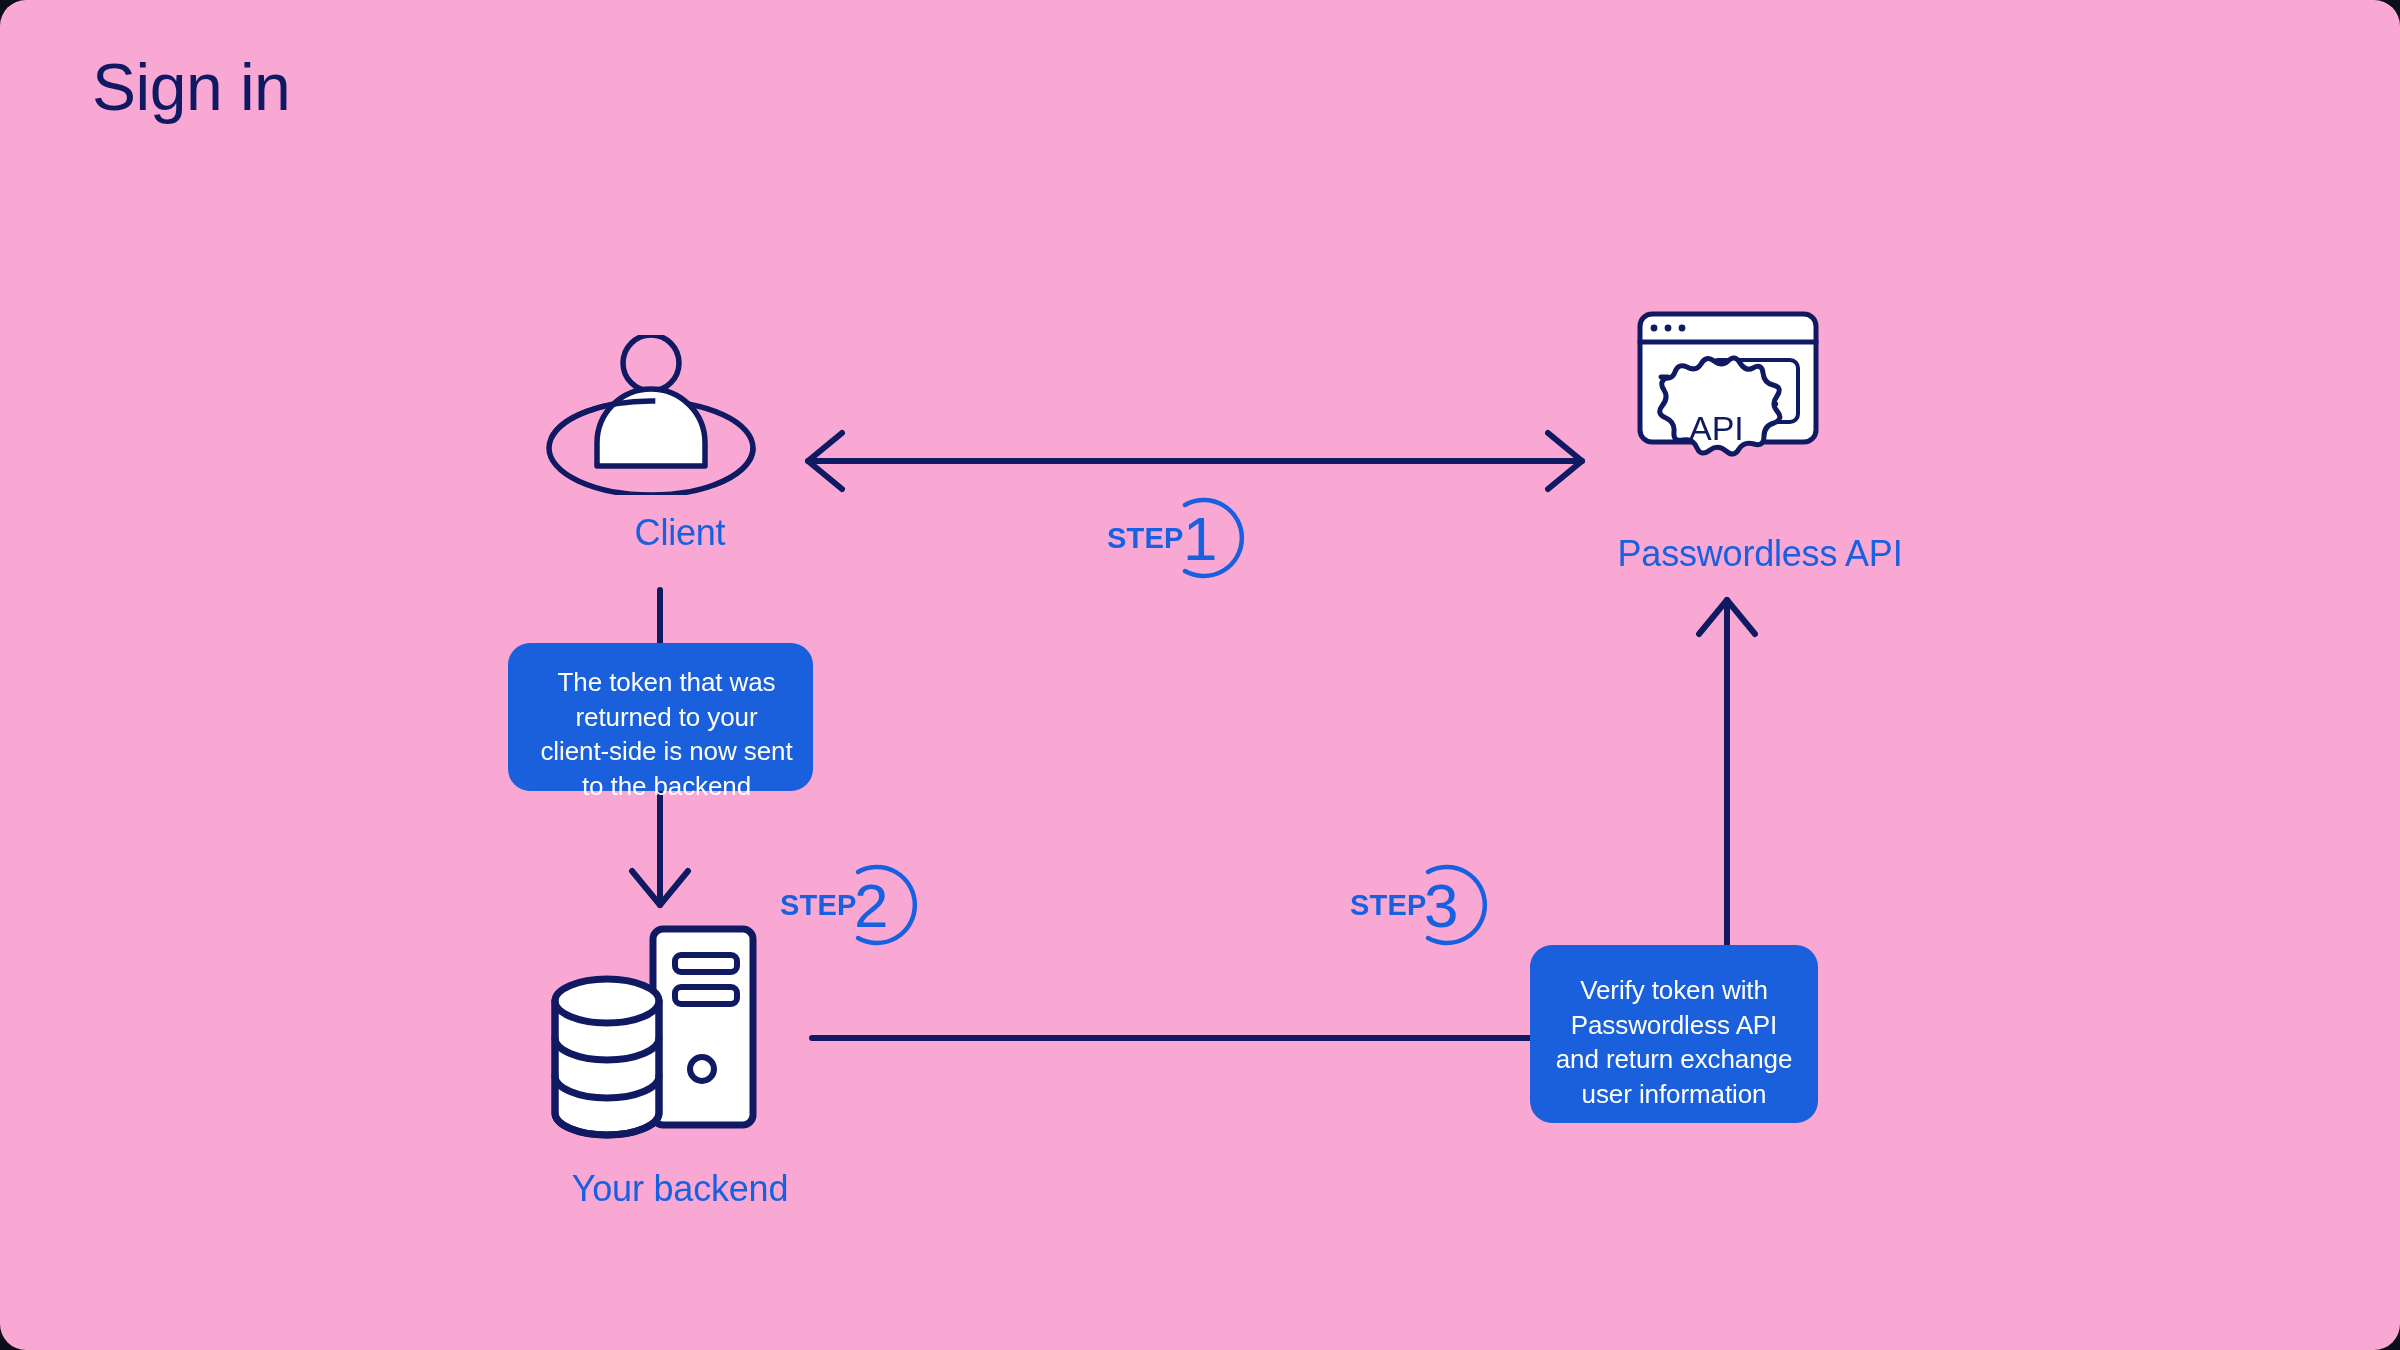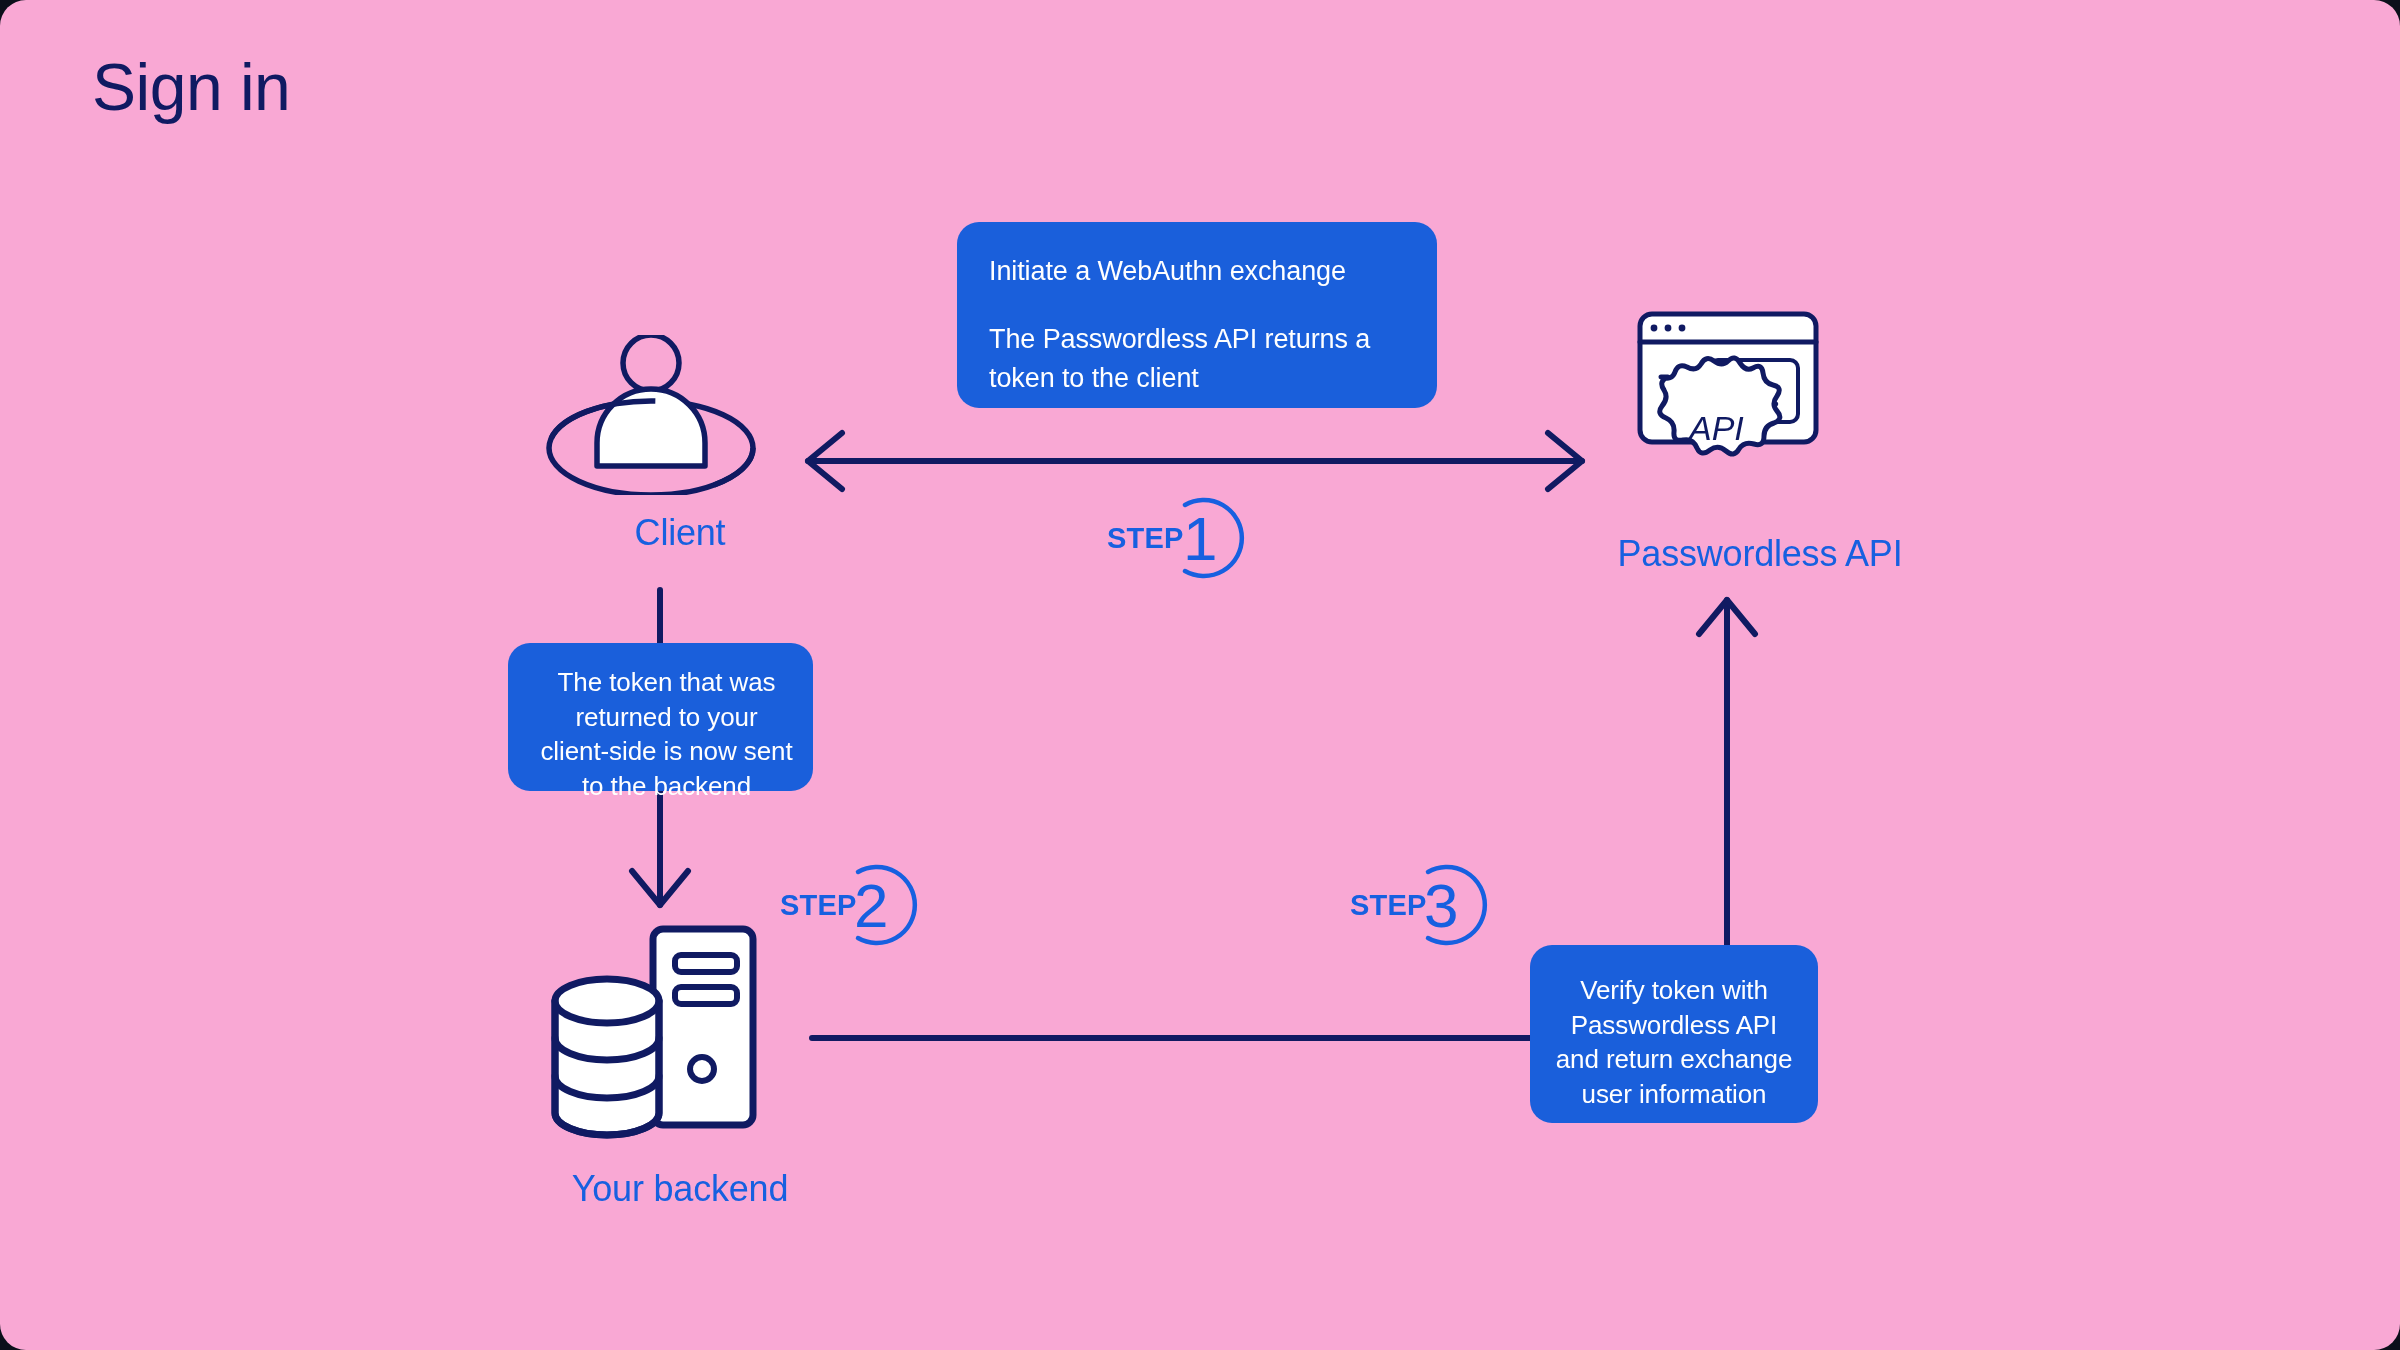--- a/index.html
+++ b/index.html
@@ -42,21 +42,21 @@
     text-align: center;
     letter-spacing: -0.2px;
   }
   #label-client   { left: 520px;  top: 512px;  width: 320px; }
   #label-api      { left: 1400px; top: 533px;  width: 720px; }
   #label-backend  { left: 370px;  top: 1168px; width: 620px; }
 
   
   .icon-wrap { position: absolute; }
   #icon-client  { left: 545px;  top: 335px; width: 270px; height: 160px; }
-  #icon-api     { left: 1600px; top: 310px; width: 230px; height: 190px; font-style: italic; }
+  #icon-api     { left: 1600px; top: 310px; width: 230px; height: 190px; }
   #icon-backend { left: 545px;  top: 925px; width: 250px; height: 230px; }
 
   
   .callout {
     position: absolute;
     background: #1a5fdb;
     border-radius: 22px;
     color: #ffffff;
     box-sizing: border-box;
   }
@@ -201,24 +201,20 @@
         <path fill="#ffffff" d="M 10 76 L 10 188 A 52 22 0 0 0 114 188 L 114 76 Z"></path>
         <ellipse cx="62" cy="76" rx="52" ry="22" fill="#ffffff"></ellipse>
         <path d="M 10 76 L 10 188 A 52 22 0 0 0 114 188 L 114 76"></path>
         <path d="M 10 113 A 52 22 0 0 0 114 113"></path>
         <path d="M 10 151 A 52 22 0 0 0 114 151"></path>
       </g>
     </svg>
   </div>
   <div class="node-label" id="label-backend">Your backend</div>
 
-  <div class="callout" id="callout-1">
-    <p>Initiate a WebAuthn exchange</p>
-    <p>The Passwordless API returns a token to the client</p>
-  </div>
 
   <div class="callout" id="callout-2">
     <p>The token that was returned to your client-side is now sent to the backend</p>
   </div>
 
   <div class="callout" id="callout-3">
     <p>Verify token with Passwordless API and return exchange user information</p>
   </div>
 
   <div class="step-badge" id="step-1">

